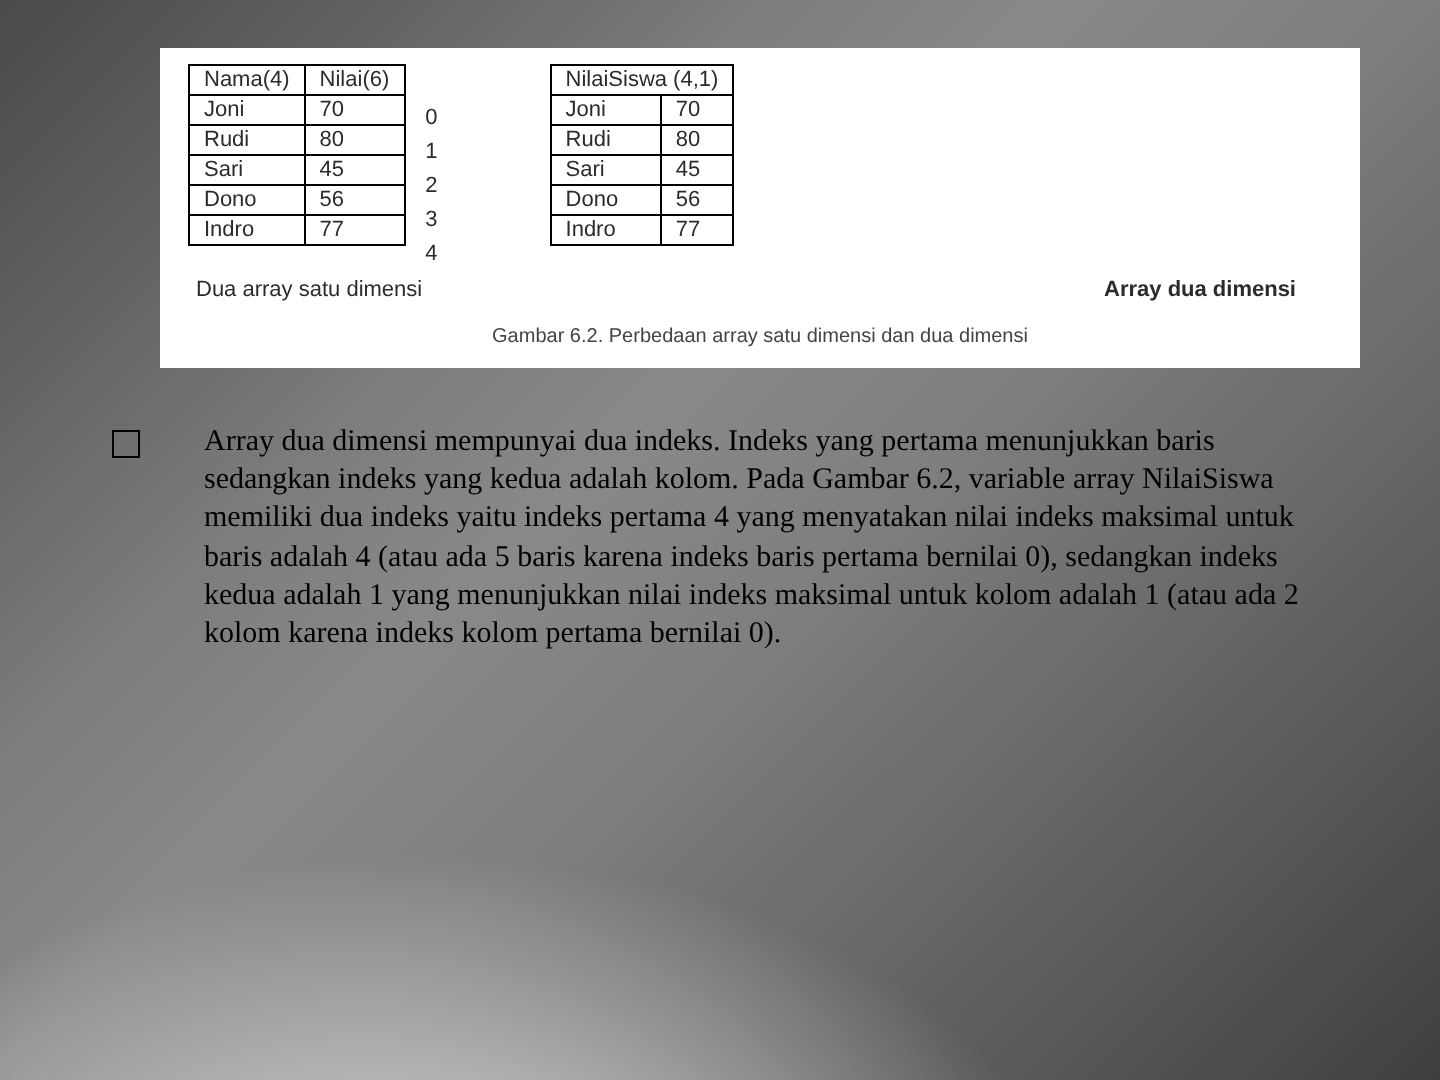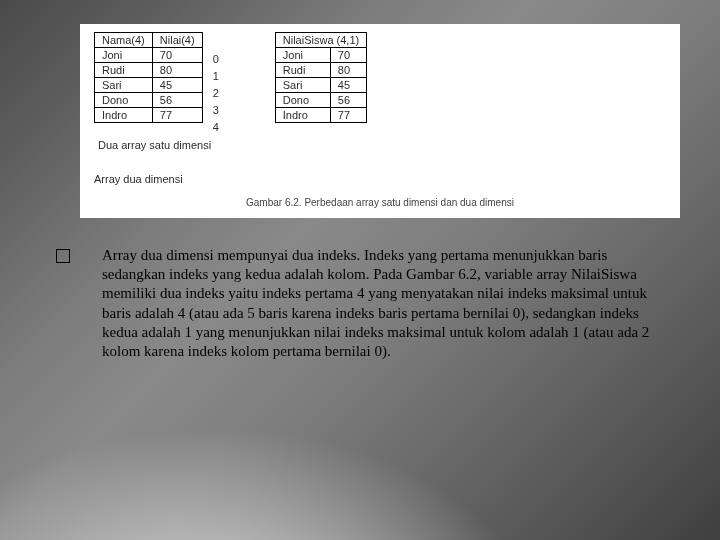--- a/index.html
+++ b/index.html
@@ -22,39 +22,39 @@
     font-size: 11px;
     color: #2b2b2b;
   }
   .tables-row { display: flex; gap: 56px; align-items: flex-start; }
   .tbl { border-collapse: collapse; }
   .tbl th, .tbl td { border: 1px solid #000; padding: 1px 7px; text-align: left; font-weight: normal; white-space: nowrap; }
   .tbl th { font-weight: normal; }
   .mid-block { display: flex; align-items: flex-start; gap: 10px; }
   .idx-col { display: flex; flex-direction: column; padding-top: 19px; }
   .idx-col span { height: 17px; line-height: 17px; font-size: 11px; }
-  .captions-row { display: flex; gap: 22px; margin-top: 3px; font-size: 11px; flex-direction: column; }
+  .captions-row { display: flex; gap: 76px; margin-top: 3px; font-size: 11px; }
   .captions-row .c1 { width: 196px; padding-left: 4px; }
-  .captions-row .c2 { flex: 1; padding-right: 18px; }
+  .captions-row .c2 { flex: 1; text-align: right; padding-right: 18px; font-weight: bold; }
   .fig-caption { text-align: center; margin-top: 12px; font-size: 10px; color: #444; }
   .bullet-block { display: flex; gap: 32px; margin: 28px 56px 0 56px; }
   .bullet-marker { width: 14px; height: 14px; border: 1.4px solid #000; flex: 0 0 auto; margin-top: 3px; }
   .body-text { font-size: 15px; line-height: 1.28; color: #000; text-align: left; }
 </style>
 </head>
 <body>
 
 <div class="figure-panel">
   <div class="tables-row">
     <div class="mid-block">
       <table class="tbl">
         <tbody>
             <tr>
           <th>Nama(4)</th>
-          <th>Nilai(4)</th>
+          <th>Nilai(6)</th>
         </tr>
         <tr>
               <td>Joni</td>
               <td>70</td>
             </tr>
         <tr>
               <td>Rudi</td>
               <td>80</td>
             </tr>
         <tr>

